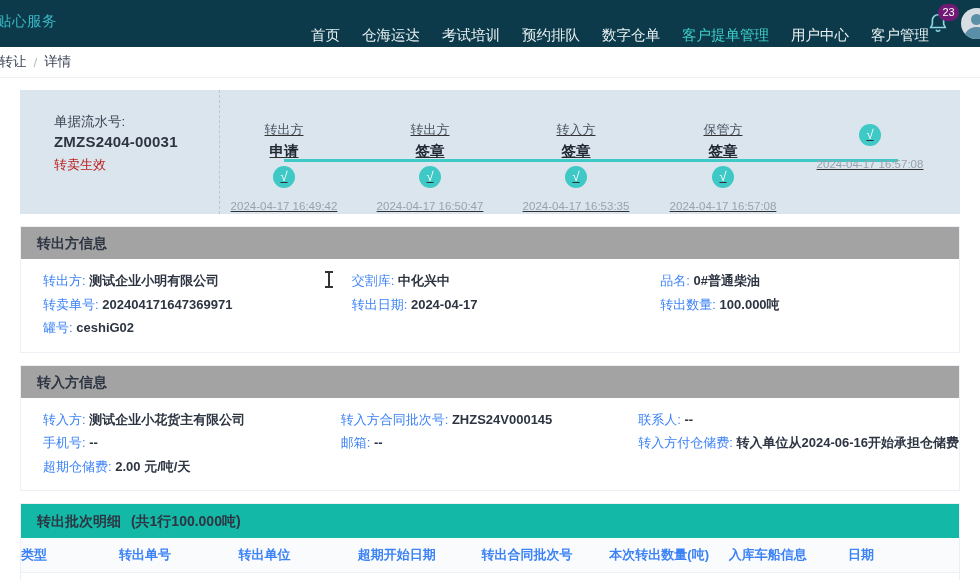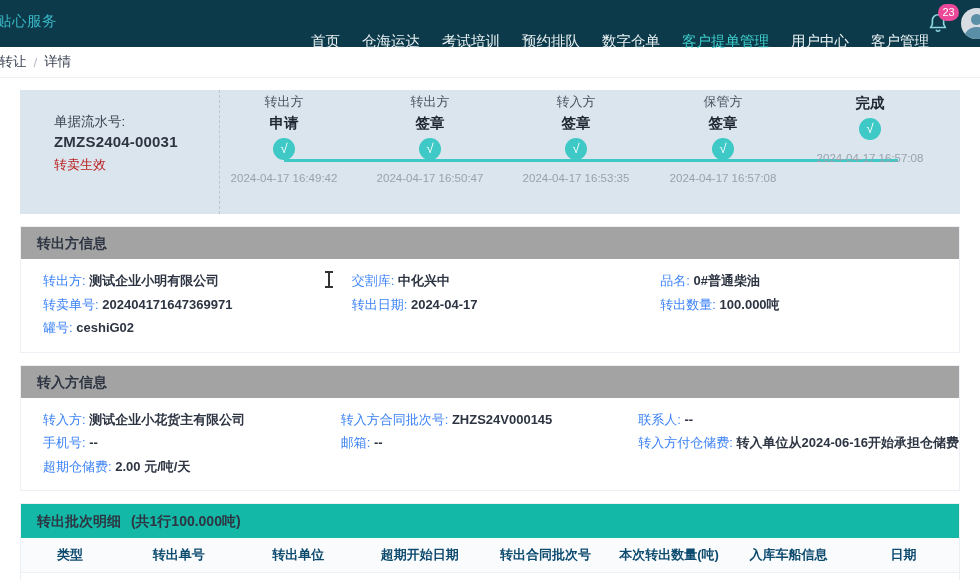--- a/index.html
+++ b/index.html
@@ -25,21 +25,21 @@
     left: -18px;
     top: 12px;
     font-size: 14.5px;
     color: #39b6c4;
     letter-spacing: .5px;
     white-space: nowrap;
   }
   .nav {
     position: absolute;
     left: 311px;
-    top: 18px;
+    top: 12px;
     height: 47px;
     display: flex;
     align-items: center;
     gap: 22px;
   }
   .nav-item {
     font-size: 14.5px;
     color: #e9f1f3;
     white-space: nowrap;
     cursor: pointer;
@@ -53,21 +53,21 @@
     top: 11px;
     width: 26px; height: 26px;
     cursor: pointer;
   }
   .bell-wrap svg { display:block; }
   .badge {
     position: absolute;
     left: 13px; top: -7px;
     min-width: 21px; height: 17px;
     border-radius: 9px;
-    background: #ec4899;
+    background: #701a75;
     color: #fff;
     font-size: 11px;
     line-height: 17px;
     text-align: center;
     padding: 0 4px;
     font-family: "Liberation Sans", sans-serif;
   }
   .avatar {
     position: absolute;
     left: 961px; top: 8px;
@@ -131,23 +131,24 @@
   }
   .step-line {
     position: absolute;
     left: 64px; right: 62px;
     top: 69px;
     height: 3px;
     background: #3ec9c6;
   }
   .step {
     position: absolute;
-    top: 2px;
+    top: 30px;
     width: 160px;
     text-align: center;
+    text-decoration: underline;
   }
   .step-role { font-size: 13px; color: #4a5463; line-height: 20px; }
   .step-name { font-size: 14.5px; font-weight: bold; color: #1f2733; line-height: 22px; }
   .step-dot {
     width: 22px; height: 22px;
     border-radius: 50%;
     background: #3ec9c6;
     margin: 4px auto 0 auto;
     position: relative;
     z-index: 2;
@@ -202,23 +203,23 @@
     font-size: 14px;
     font-weight: bold;
     color: #2d3442;
   }
   .tbl-head-title .sub { font-weight: bold; }
   table { width: 100%; border-collapse: collapse; table-layout: fixed; }
   thead th {
     background: #fafbfc;
     font-size: 13px;
     font-weight: bold;
-    color: #0c4a6e;
+    color: #3b82f6;
     height: 34px;
-    text-align: center;
+    text-align: left;
     border-bottom: 1px solid #eceff3;
   }
   tbody td {
     font-size: 13px;
     color: #46506b;
     height: 33px;
     text-align: center;
   }
 </style>
 </head>
@@ -293,21 +294,20 @@
 
       <div class="step" style="left:423px;">
         <div class="step-role">保管方</div>
         <div class="step-name">签章</div>
         <div class="step-dot">√</div>
         <div class="step-time">2024-04-17 16:57:08</div>
       </div>
 
       <div class="step" style="left:570px;">
         <div class="step-role"></div>
-        <div class="step-name">完成</div>
         <div class="step-dot">√</div>
         <div class="step-time">2024-04-17 16:57:08</div>
       </div>
     </div>
     <div class="caret"></div>
   </div>
 
   <div class="card">
     <div class="card-head">转出方信息</div>
     <div class="card-body">

